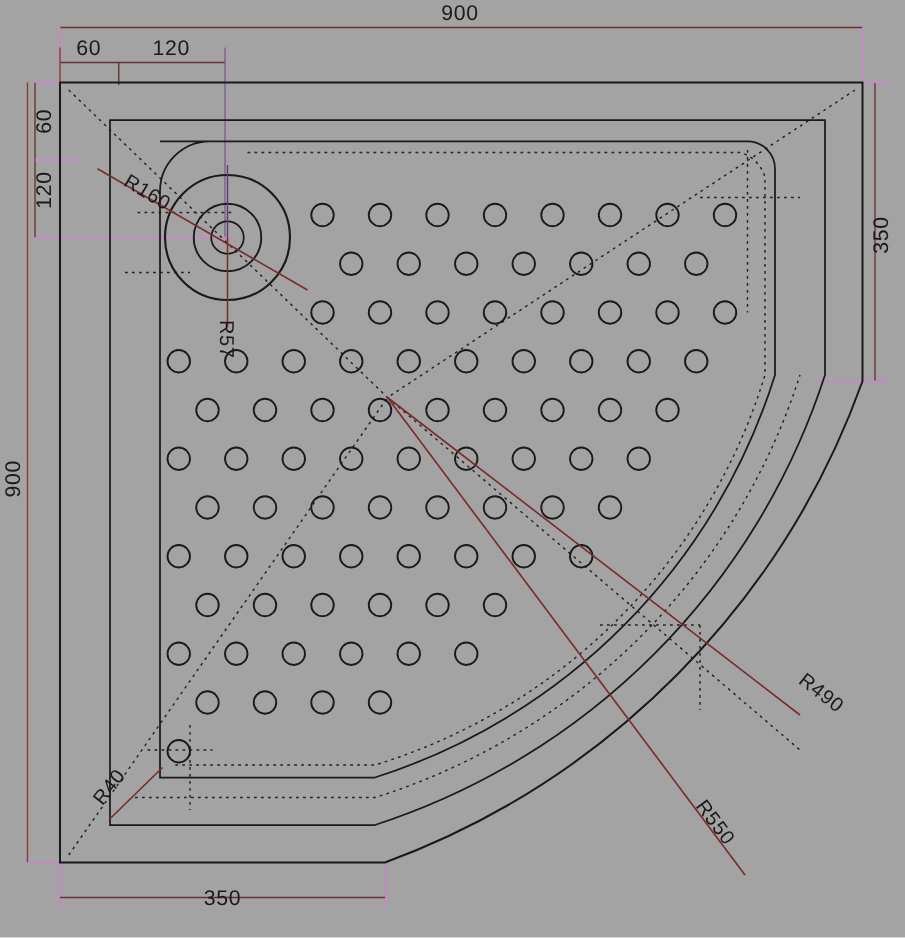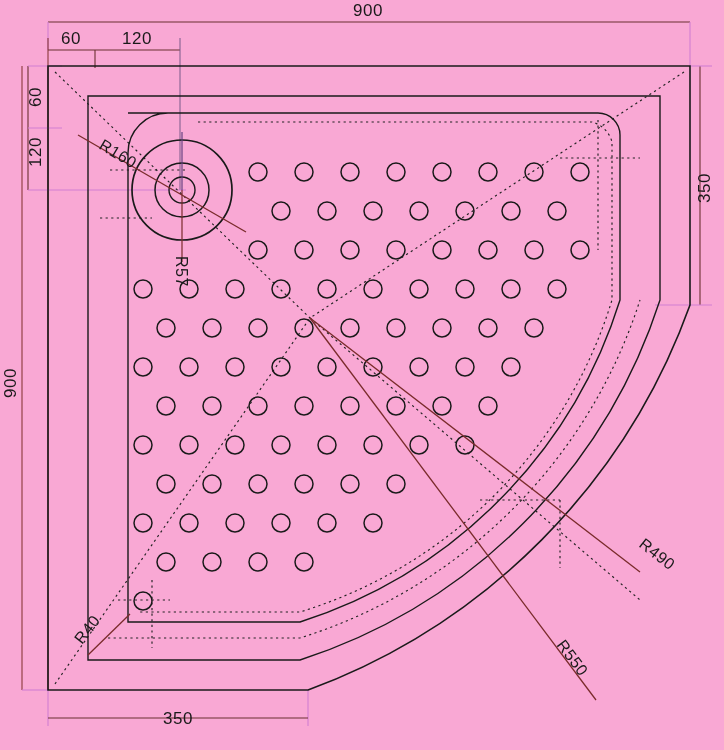--- a/index.html
+++ b/index.html
@@ -8,21 +8,21 @@
     padding: 0;
     background: #ffffff;
   }
   body {
     font-family: "Liberation Sans", sans-serif;
   }
   #drawing-root {
     position: relative;
     width: 724px;
     height: 750px;
-    background: #f9a8d4;
+    background: #a3a3a3;
     overflow: hidden;
   }
   #cad-svg {
     position: absolute;
     left: 0;
     top: 0;
     width: 724px;
     height: 750px;
     display: block;
   }

